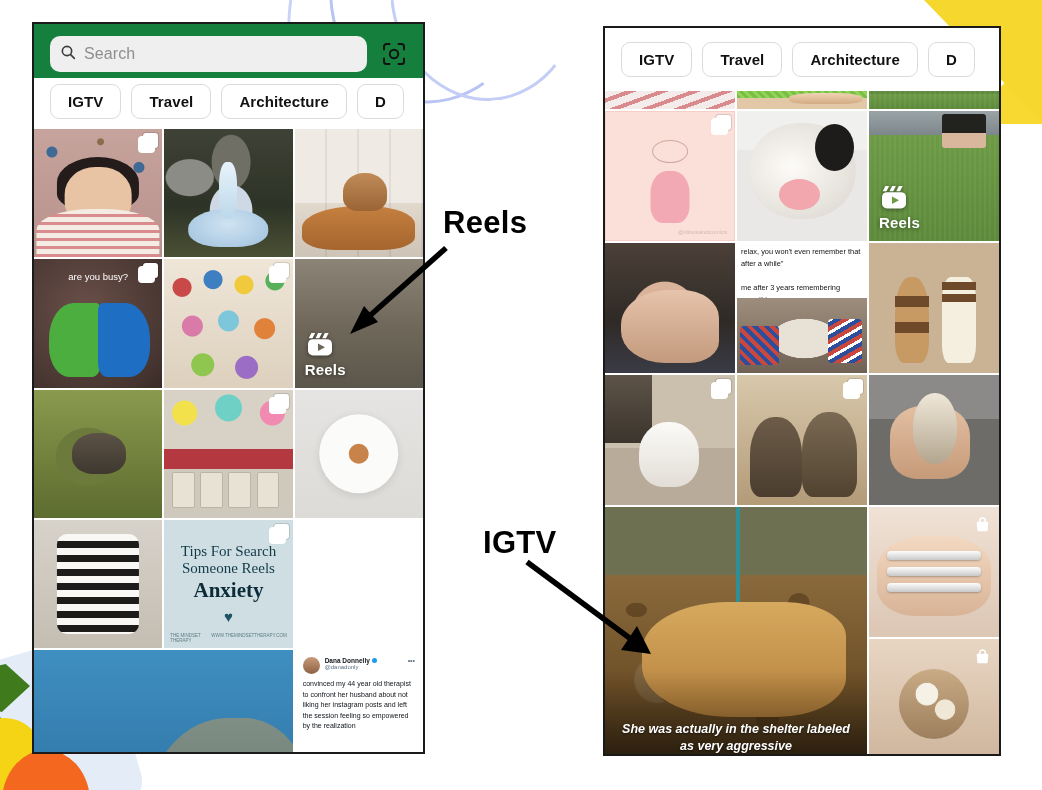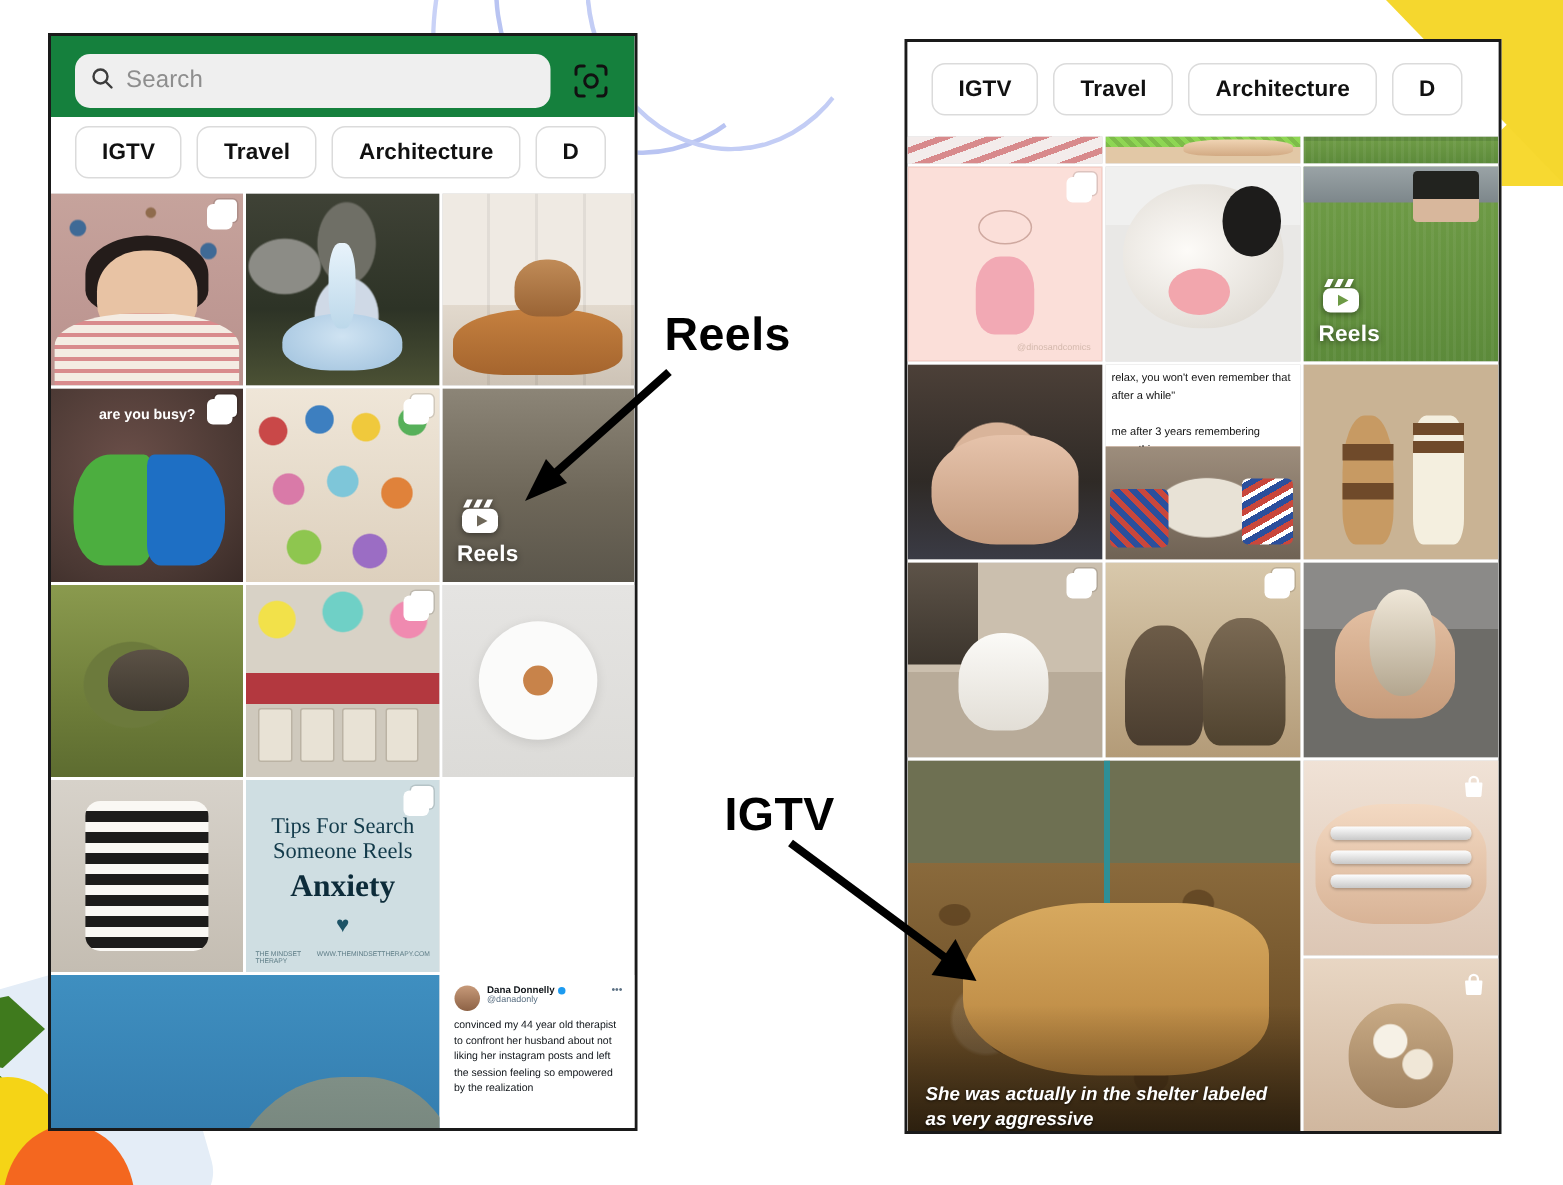--- a/index.html
+++ b/index.html
@@ -165,20 +165,21 @@
     position: absolute; left: 10px; bottom: 10px;
     display: flex; flex-direction: column; gap: 2px;
     filter: drop-shadow(0 1px 2px rgba(0,0,0,.45));
   }
   .reels-label {
     color: #fff; font-size: 15px; font-weight: bold;
     letter-spacing: .2px;
   }
   .igtv-caption {
     position: absolute; left: 0; right: 0; bottom: 14px;
+    text-align: center;
     color: #fff;
     font-style: italic;
     font-weight: bold;
     font-size: 12.5px;
     line-height: 1.35;
     padding: 0 12px;
     text-shadow: 0 1px 2px rgba(0,0,0,.6);
   }
 
   
@@ -267,21 +268,21 @@
   .dino-blue {
     position: absolute; right: 10%; bottom: 8%;
     width: 40%; height: 58%;
     background: #1e6fc4;
     border-radius: 10% 48% 40% 18%;
   }
   .bubble-txt {
     position: absolute; left: 50%; top: 9%;
     transform: translateX(-50%);
     color: #ffffff; font-size: 9.5px; text-align: left;
-    line-height: 1.25; white-space: nowrap; font-weight: bold;
+    line-height: 1.25; white-space: nowrap;
   }
 
   .img-toys {
     background:
       radial-gradient(circle at 14% 22%, #c94848 0 9px, transparent 10px),
       radial-gradient(circle at 38% 16%, #3d7fc0 0 9px, transparent 10px),
       radial-gradient(circle at 62% 20%, #f0c93c 0 9px, transparent 10px),
       radial-gradient(circle at 86% 17%, #57b05a 0 9px, transparent 10px),
       radial-gradient(circle at 22% 52%, #d97aa8 0 10px, transparent 11px),
       radial-gradient(circle at 50% 48%, #7ec6d9 0 10px, transparent 11px),

